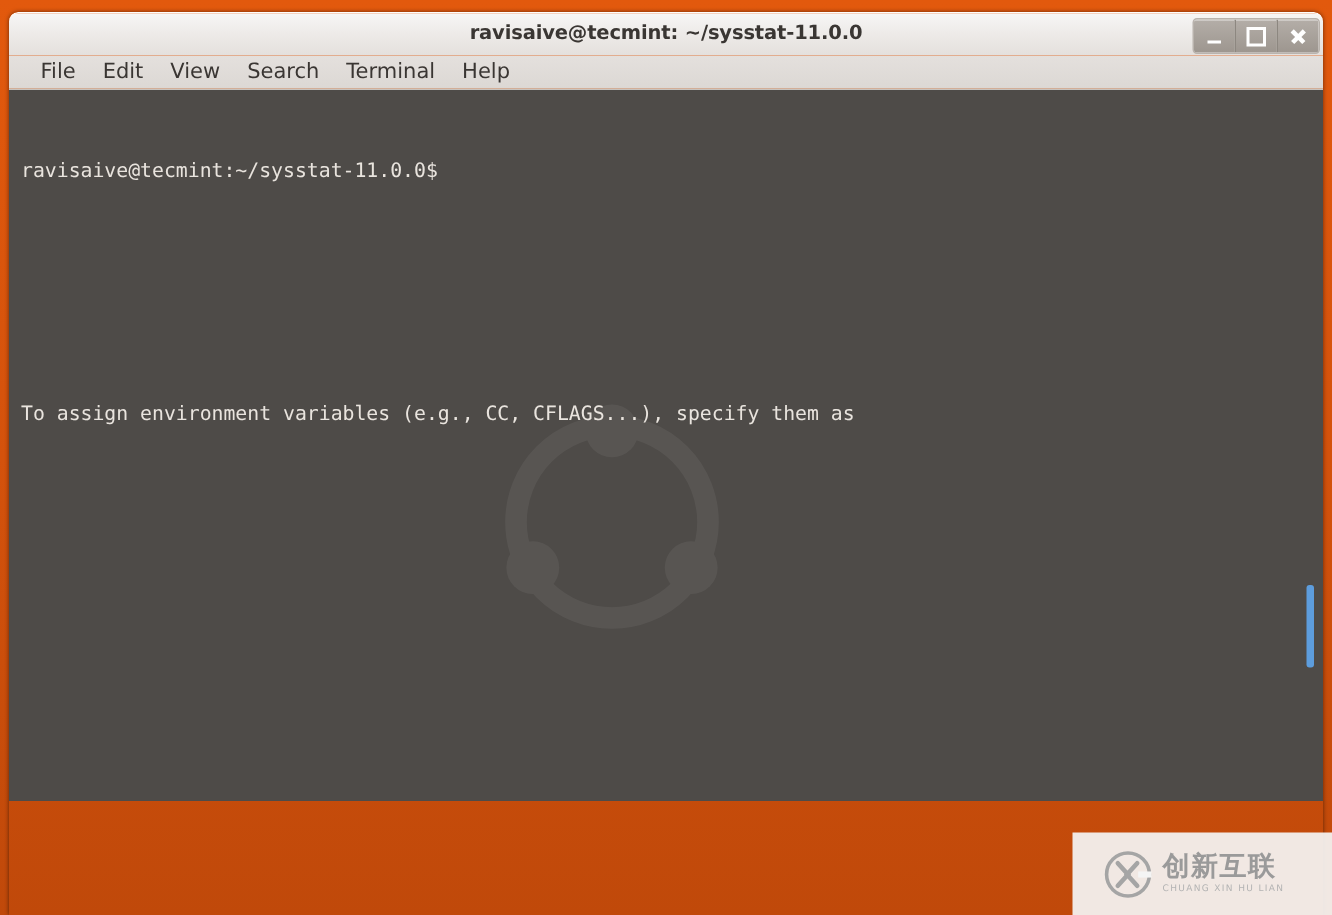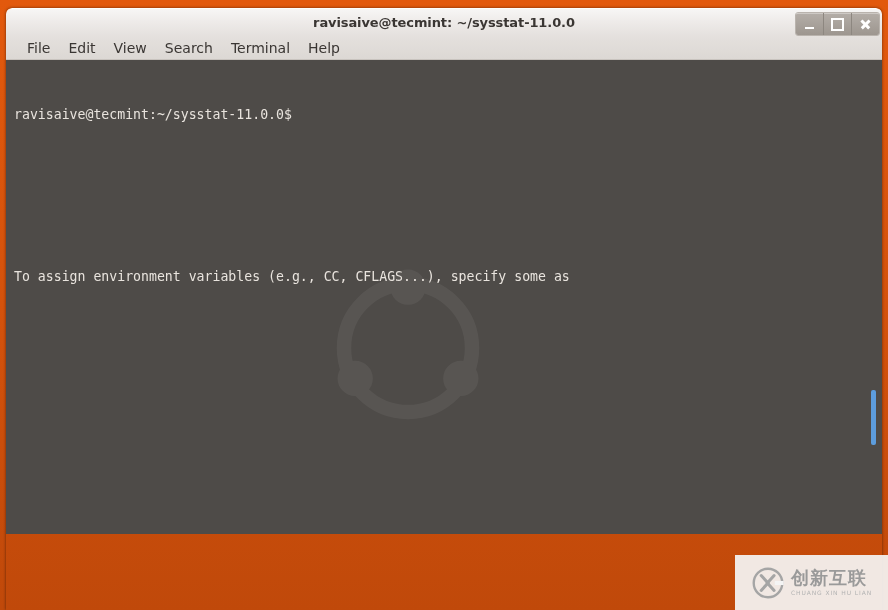--- a/index.html
+++ b/index.html
@@ -171,23 +171,23 @@
   
   #brand-watermark {
     position: absolute;
     right: 0px;
     bottom: 0px;
     width: 153px;
     height: 55px;
     background: rgba(244,244,244,0.93);
     display: flex;
     align-items: center;
-    justify-content: center;
     gap: 6px;
     pointer-events: none;
+    padding-left: 20px;
   }
   #brand-logo { flex: 0 0 auto; }
   #brand-textblock {
     display: flex;
     flex-direction: column;
     justify-content: center;
     line-height: 1;
   }
   #brand-cn {
     font-size: 18px;
@@ -242,21 +242,21 @@
         <circle cx="50" cy="50" r="40" fill="none" stroke="#ffffff" stroke-width="9"></circle>
         <circle cx="50" cy="12" r="11" fill="#ffffff"></circle>
         <circle cx="17" cy="69" r="11" fill="#ffffff"></circle>
         <circle cx="83" cy="69" r="11" fill="#ffffff"></circle>
       </svg>
 
       <div id="term-text">
         <div class="line">ravisaive@tecmint:~/sysstat-11.0.0$</div>
         <div class="line"></div>
         <div class="line"></div>
-        <div class="line">To assign environment variables (e.g., CC, CFLAGS...), specify some as</div>
+        <div class="line">To assign environment variables (e.g., CC, CFLAGS...), specify them as</div>
         <div class="line"></div>
         
         
         
         
         
         
         
         
         

